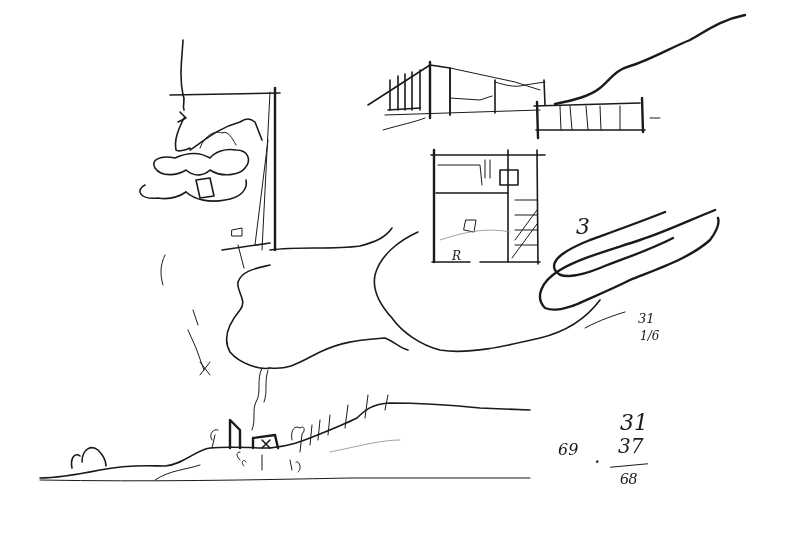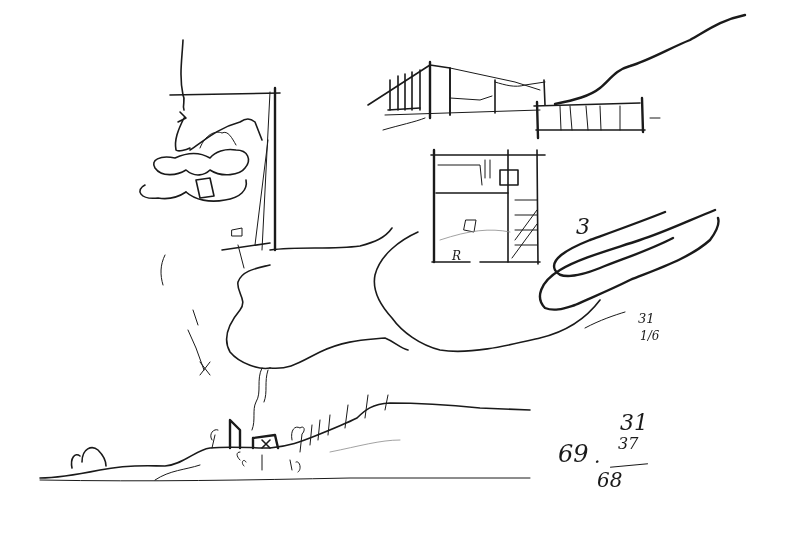--- a/index.html
+++ b/index.html
@@ -135,20 +135,20 @@
     <path class="ink thin" d="M240 460 C236 456 236 452 240 452 M244 466 C240 462 244 458 246 462"></path>
     <path class="ink thin" d="M262 470 L262 455 M290 460 L292 470 M296 462 C300 460 302 470 298 472"></path>
   </g>
 </svg>
 
 <div class="hand" style="left:576px; top:216px; font-size:22px;">3</div>
 
 <div class="hand" style="left:638px; top:312px; font-size:13px;">31</div>
 <div class="hand" style="left:640px; top:330px; font-size:12px;">1/6</div>
 
-<div class="hand" style="left:558px; top:442px; font-size:24px;">69</div>
+<div class="hand" style="left:558px; top:442px; font-size:16px;">69</div>
 <div class="hand" style="left:594px; top:446px; font-size:20px;">.</div>
 <div class="hand" style="left:620px; top:412px; font-size:22px;">31</div>
-<div class="hand" style="left:618px; top:436px; font-size:16px;">37</div>
+<div class="hand" style="left:618px; top:436px; font-size:20px;">37</div>
 <div style="position:absolute; left:610px; top:465px; width:38px; height:0; border-top:1.6px solid #1a1a1a; transform:rotate(-5deg);"></div>
-<div class="hand" style="left:597px; top:470px; font-size:20px;">68</div>
+<div class="hand" style="left:620px; top:470px; font-size:17px;font-family:Liberation Serif, serif;">68</div>
 
 <div class="hand" style="left:452px; top:250px; font-size:12px;">R</div>
 
 </body></html>

